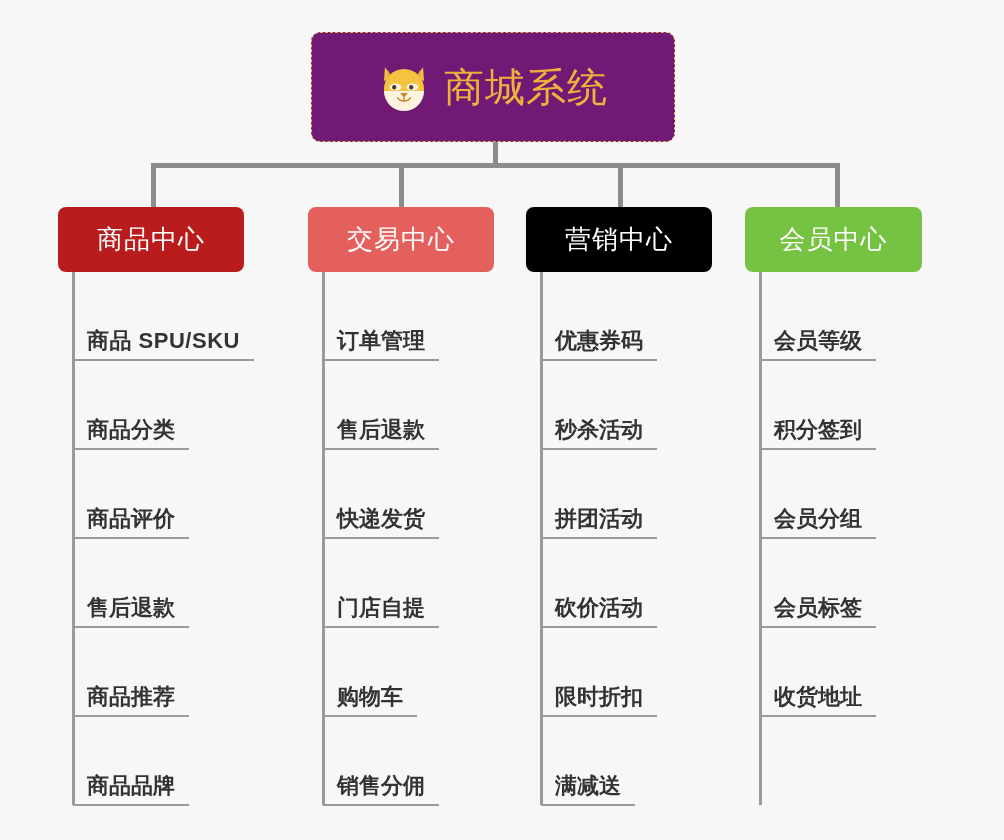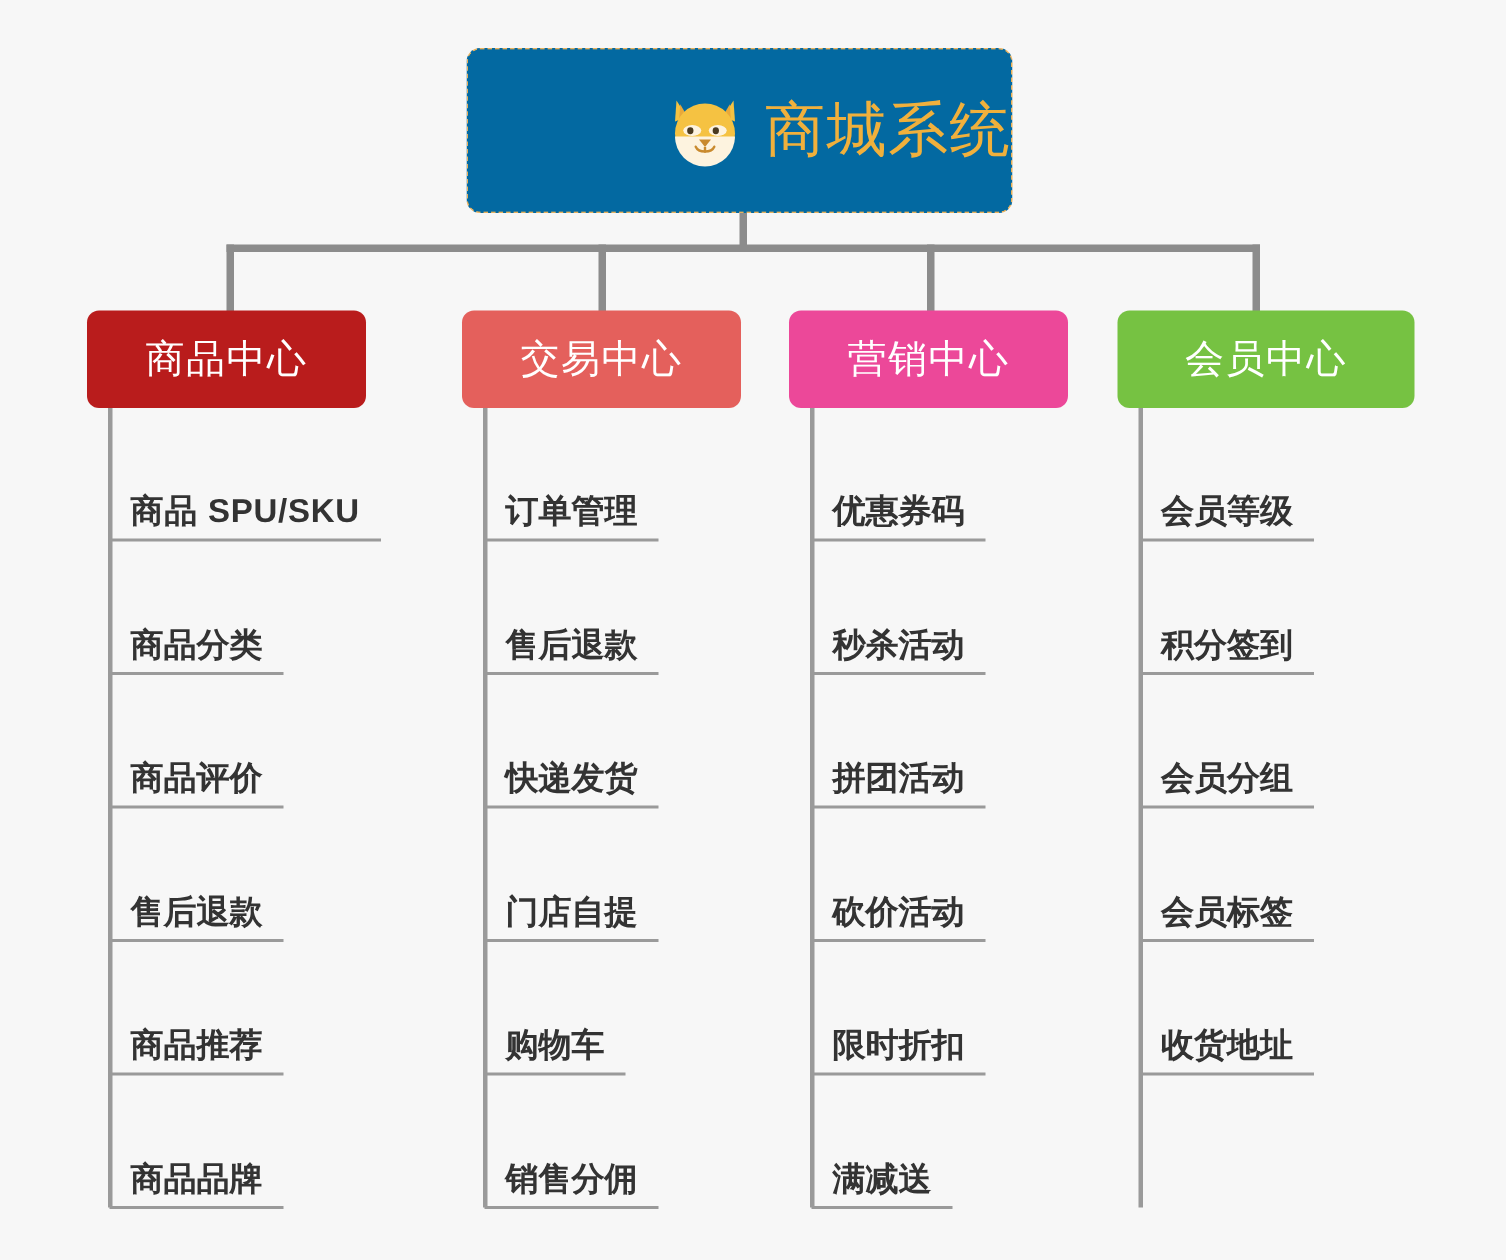--- a/index.html
+++ b/index.html
@@ -120,21 +120,21 @@
     line-height: 1.15;
     margin-left: 15px;
   }
   .leaf-label.wide { letter-spacing: 0.5px; }
 </style>
 </head>
 <body style="background: rgb(247, 247, 247);">
 
 <div id="root">
 
-  <div class="title-node" style="border-color: rgb(232, 177, 92); background: #0369a1; justify-content: flex-end;">
+  <div class="title-node" style="border-color: rgb(232, 177, 92); background: #701a75;">
     <span class="title-icon">
       <svg viewBox="0 0 52 52" xmlns="http://www.w3.org/2000/svg" aria-hidden="true">
         <path d="M7 6 L6 20 L14 17 Z" fill="#f5c242"></path>
         <path d="M45 6 L46 20 L38 17 Z" fill="#f5c242"></path>
         <path d="M9.5 8.5 L8.8 18 L13.8 16 Z" fill="#e9a93a"></path>
         <path d="M42.5 8.5 L43.2 18 L38.2 16 Z" fill="#e9a93a"></path>
         <ellipse cx="26" cy="28" rx="20" ry="20" fill="#f5c242"></ellipse>
         <path d="M6 30 a20 20 0 0 0 40 0 Z" fill="#fdf3df"></path>
         <ellipse cx="17.5" cy="26" rx="6" ry="3.6" fill="#fdf3df"></ellipse>
         <ellipse cx="34.5" cy="26" rx="6" ry="3.6" fill="#fdf3df"></ellipse>
@@ -204,21 +204,21 @@
       <div class="leaf">
           <span class="leaf-label">购物车</span>
         </div>
       <div class="leaf">
           <span class="leaf-label">销售分佣</span>
         </div>
     </div>
   </div>
 
   <div class="col" style="left:526px; width:186px;">
-    <div class="cat-box" style="width: 186px; background: #ec4899;">
+    <div class="cat-box" style="width: 186px; background: #000000;">
       <span>营销中心</span>
     </div>
     <div class="spine" style="left:14px; height:533px;"></div>
     <div class="leaves">
       <div class="leaf">
           <span class="leaf-label">优惠券码</span>
         </div>
       <div class="leaf">
           <span class="leaf-label">秒杀活动</span>
         </div>
@@ -231,21 +231,21 @@
       <div class="leaf">
           <span class="leaf-label">限时折扣</span>
         </div>
       <div class="leaf">
           <span class="leaf-label">满减送</span>
         </div>
     </div>
   </div>
 
   <div class="col" style="left:745px; width:186px;">
-    <div class="cat-box" style="width: 198px; background: rgb(118, 194, 66);">
+    <div class="cat-box" style="width: 177px; background: rgb(118, 194, 66);">
       <span>会员中心</span>
     </div>
     <div class="spine" style="left:14px; height:533px;"></div>
     <div class="leaves">
       <div class="leaf">
           <span class="leaf-label">会员等级</span>
         </div>
       <div class="leaf">
           <span class="leaf-label">积分签到</span>
         </div>

